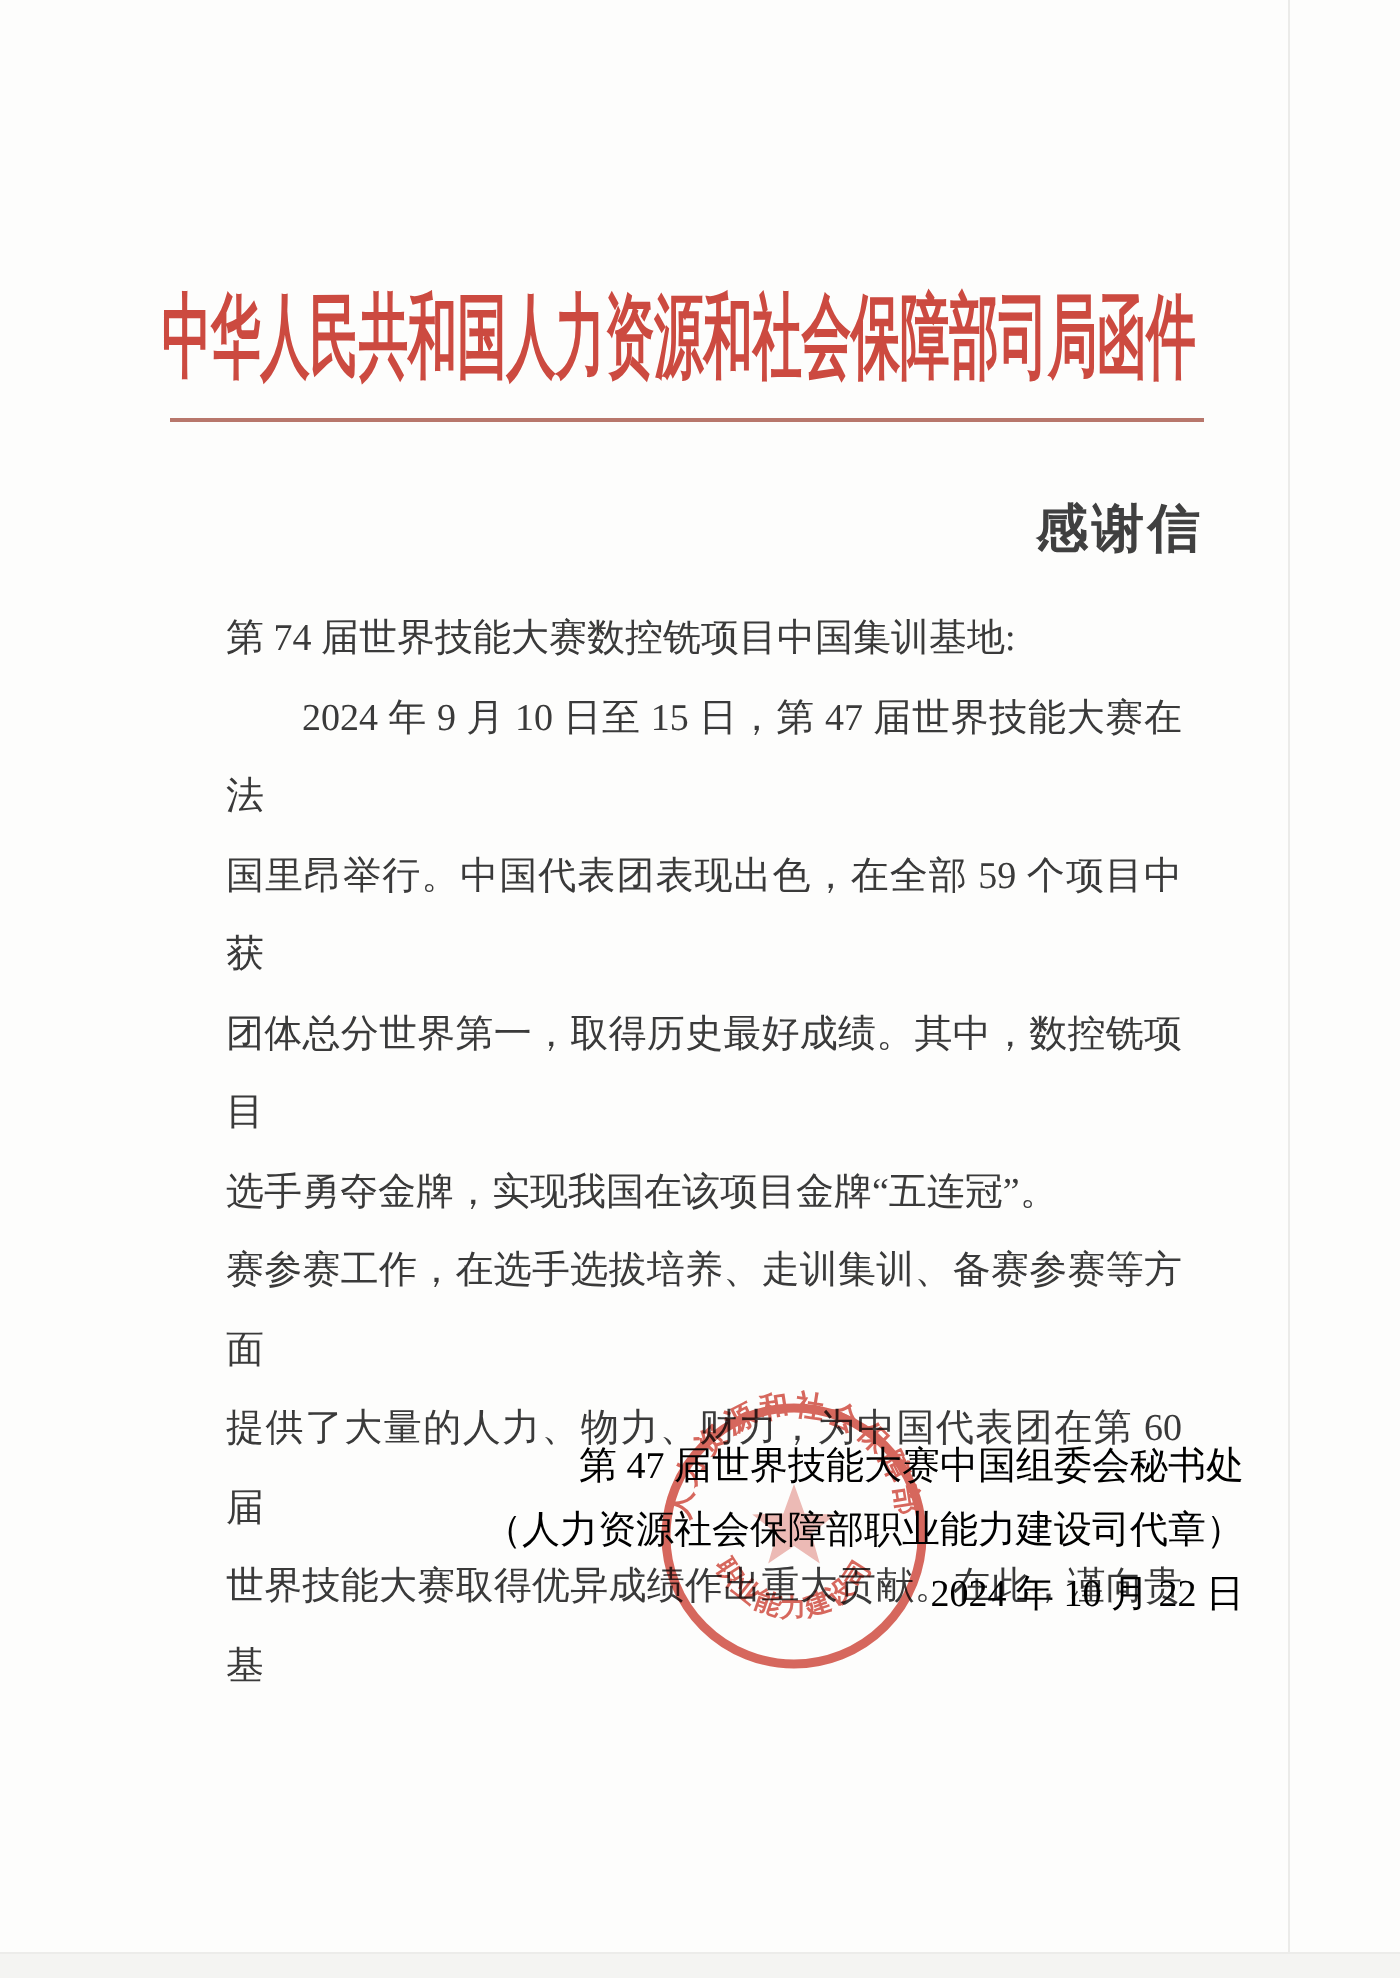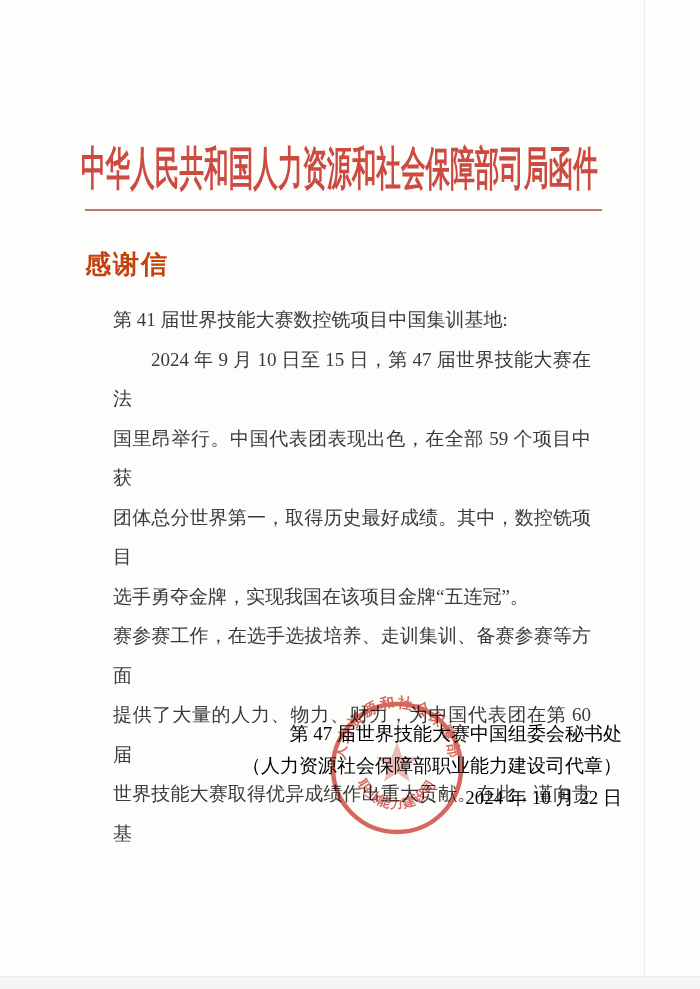--- a/index.html
+++ b/index.html
@@ -41,25 +41,25 @@
     background: #b8776c;
   }
 
   
   .letter-title {
     position: absolute;
     left: 85px;
     top: 248px;
     width: 517px;
     margin: 0;
-    text-align: left;
+    text-align: right;
     font-size: 26px;
     font-weight: bold;
     letter-spacing: 2px;
-    color: #c2410c;
+    color: #404040;
     line-height: 34px;
   }
 
   
   .letter-body {
     position: absolute;
     left: 113px;
     top: 300px;
     width: 478px;
     font-size: 19px;
@@ -126,21 +126,21 @@
 <div class="page">
 
   <div class="letterhead">
     <span class="lh-inner">中华人民共和国人力资源和社会保障部司局函件</span>
   </div>
   <div class="lh-divider"></div>
 
   <h1 class="letter-title">感谢信</h1>
 
   <div class="letter-body">
-    <div class="bline">第 41 届世界技能大赛数控铣项目中国集训基地:</div>
+    <div class="bline">第 74 届世界技能大赛数控铣项目中国集训基地:</div>
     <div class="bline just ind">2024 年 9 月 10 日至 15 日，第 47 届世界技能大赛在法</div>
     <div class="bline just">国里昂举行。中国代表团表现出色，在全部 59 个项目中获</div>
     <div class="bline just">团体总分世界第一，取得历史最好成绩。其中，数控铣项目</div>
     <div class="bline">选手勇夺金牌，实现我国在该项目金牌“五连冠”。</div>
     <div class="bline just">赛参赛工作，在选手选拔培养、走训集训、备赛参赛等方面</div>
     <div class="bline just">提供了大量的人力、物力、财力，为中国代表团在第 60 届</div>
     <div class="bline just">世界技能大赛取得优异成绩作出重大贡献。在此，谨向贵基</div>
 
   </div>
 

